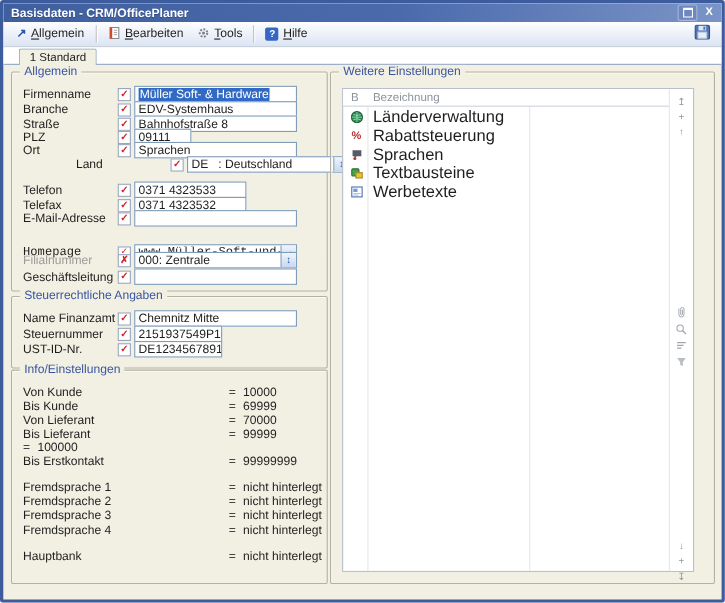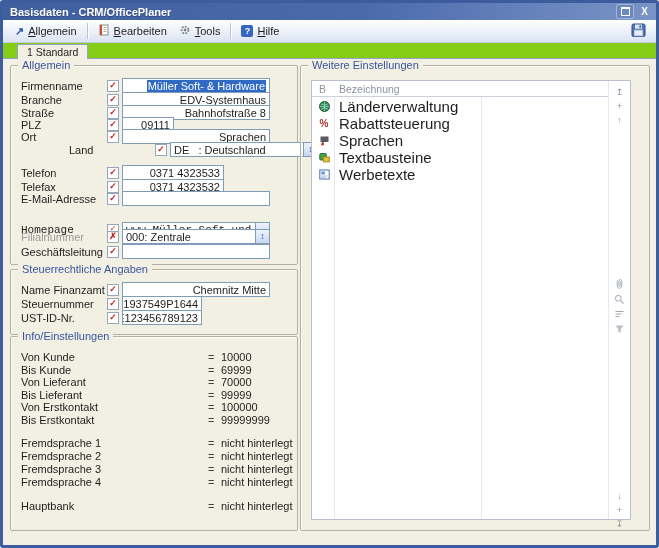--- a/index.html
+++ b/index.html
@@ -19,36 +19,36 @@
     padding:0 6px;border-bottom:1px solid #c3cbd9;box-sizing:border-box;}
   .menu-item{display:flex;align-items:center;gap:4px;padding:2px 6px;white-space:nowrap;}
   .hot{text-decoration:underline;}
   .mi-arrow{color:#2b56b0;font-weight:bold;font-size:11px;line-height:1;}
   .help-badge{width:12px;height:12px;background:#3566c4;border-radius:2px;color:#fff;font-weight:bold;
     font-size:9px;display:flex;align-items:center;justify-content:center;}
   .sep{width:1px;height:16px;background:#c2c2c2;margin:0 4px;box-shadow:1px 0 0 #fff;}
   .spacer{flex:1;}
   .save-btn{padding:1px 3px;display:flex;align-items:center;}
   
-  .tabstrip{position:relative;height:16px;background:#84cc16;border-bottom:1px solid #93a5c4;box-sizing:border-box;}
+  .tabstrip{position:relative;height:16px;background:#ffffff;border-bottom:1px solid #93a5c4;box-sizing:border-box;}
   .tab{position:absolute;left:14px;top:1px;height:14px;background:#f2f0e3;border:1px solid #93a5c4;border-bottom:none;
     border-radius:2px 2px 0 0;padding:0 9px;display:flex;align-items:center;font-size:10.5px;}
   
   .content{position:relative;height:486px;}
   .group{position:absolute;border:1px solid #b3b1a4;border-radius:2px;box-shadow:inset 1px 1px 0 #fbfaf3;}
   .group>.gt{position:absolute;top:-7px;left:7px;background:#f2f0e3;padding:0 4px;color:#3a55a0;font-size:11px;line-height:13px;}
   
   .frow{position:absolute;left:10px;height:15px;display:flex;align-items:center;}
   .lbl{width:86px;font-size:11px;}
   .lbl.dis{color:#9b9b9b;}
   .eicon{width:12px;height:12px;background:#fff;border:1px solid #98a6bd;box-sizing:border-box;
     display:flex;align-items:center;justify-content:center;color:#cc1f1f;font-size:9px;font-weight:bold;
     margin-right:3px;line-height:1;}
   .inp{box-sizing:border-box;height:15px;background:#fff;border:1px solid #7f9db9;display:flex;
-    align-items:center;padding:0 3px;font-size:11px;overflow:hidden;white-space:pre;justify-content:flex-end;}
+    align-items:center;padding:0 3px;font-size:11px;overflow:hidden;white-space:pre;}
   .w-wide{width:148px;}.w-plz{width:52px;}.w-mid{width:102px;}.w-tax{width:80px;}
   .combo{padding:0;}
   .cv{flex:1;padding:0 3px;white-space:pre;overflow:hidden;}
   .cbtn{width:13px;align-self:stretch;background:linear-gradient(#eef4fd,#c8d8f0);border-left:1px solid #7f9db9;
     display:flex;align-items:center;justify-content:center;color:#2b5cae;font-size:9px;line-height:1;}
   .sel{background:#316ac5;color:#fff;padding:0 1px;}
   
   .irow{position:absolute;left:10px;height:13px;display:flex;align-items:center;font-size:11px;}
   .il{width:187px;}
   .ieq{width:13px;color:#444;}
@@ -269,21 +269,20 @@
           <span class="il">Von Lieferant</span>
           <span class="ieq">=</span>
           <span class="iv">70000</span>
         </div>
       <div class="irow" style="top:51px;">
           <span class="il">Bis Lieferant</span>
           <span class="ieq">=</span>
           <span class="iv">99999</span>
         </div>
       <div class="irow" style="top:63px;">
-          <span class="il">Von Erstkontakt</span>
           <span class="ieq">=</span>
           <span class="iv">100000</span>
         </div>
       <div class="irow" style="top:76px;">
           <span class="il">Bis Erstkontakt</span>
           <span class="ieq">=</span>
           <span class="iv">99999999</span>
         </div>
       <div class="irow" style="top:99px;">
           <span class="il">Fremdsprache 1</span>

